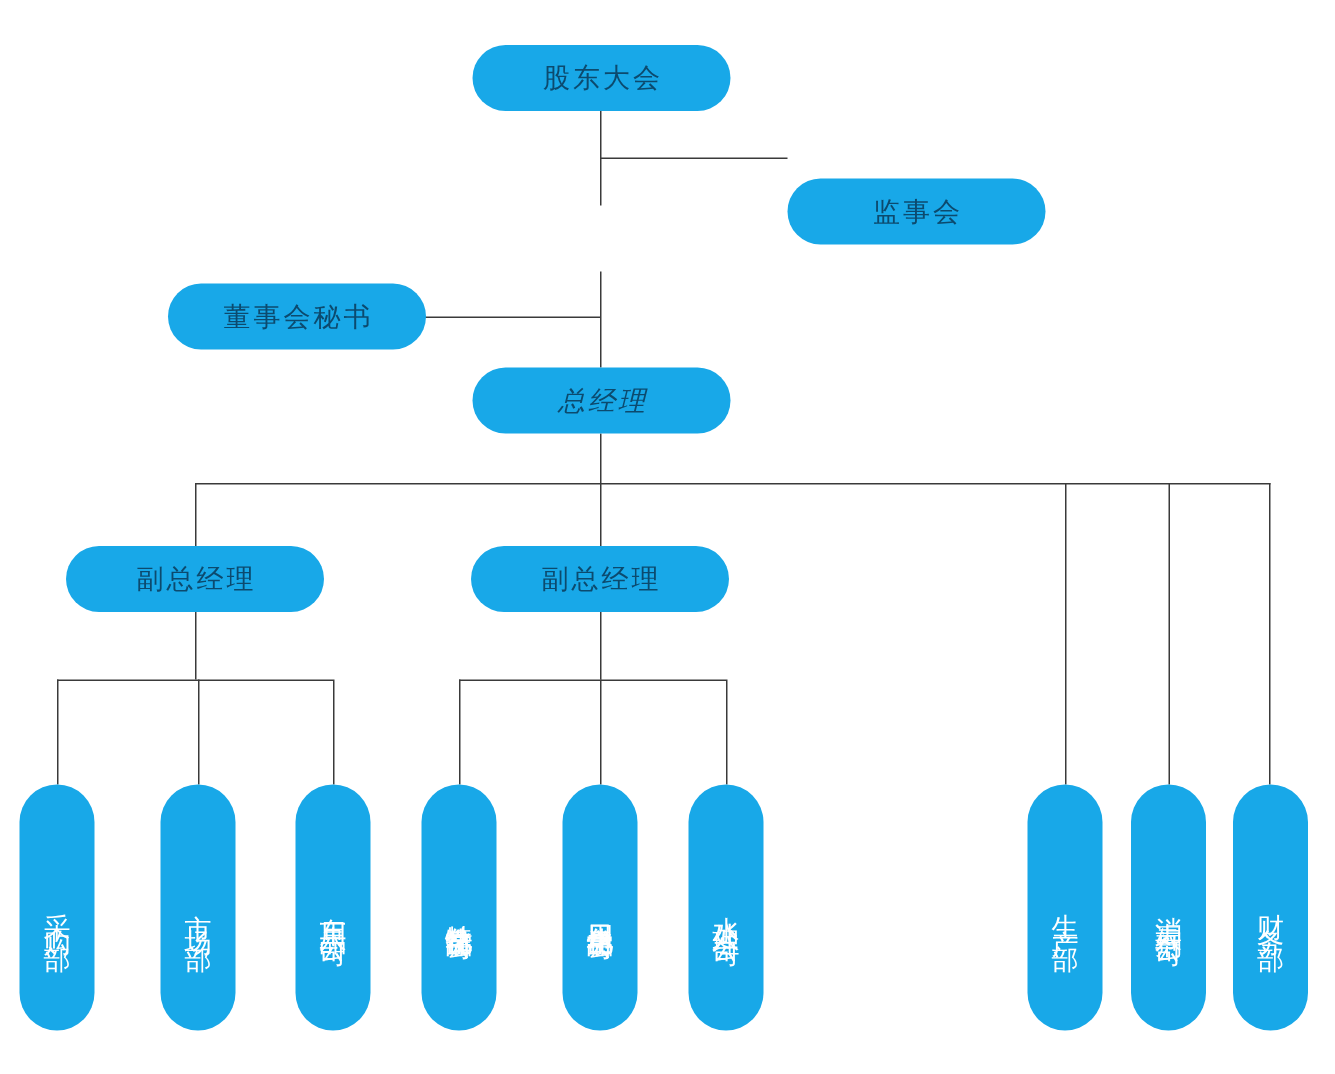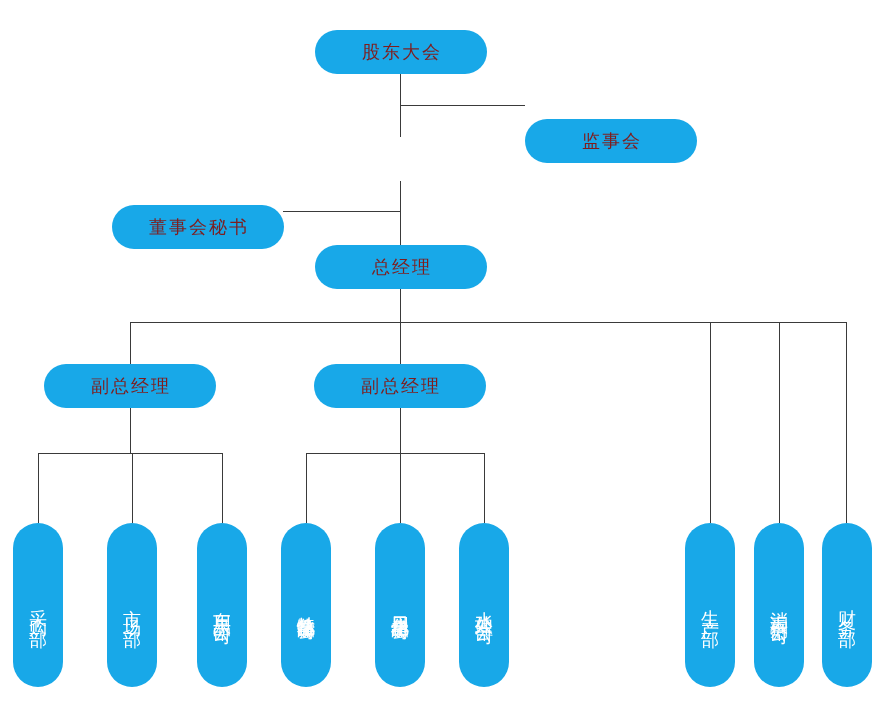--- a/index.html
+++ b/index.html
@@ -14,33 +14,33 @@
   .line { position: absolute; background: #3a3a3a; }
   .line.h { height: 1px; }
   .line.v { width: 1px; }
 
   .node {
     position: absolute;
     width: 172px;
     height: 44px;
     background: #18a8e8;
     border-radius: 22px;
-    color: #7f1d1d;
+    color: #0c4a6e;
     display: flex;
     align-items: center;
     justify-content: center;
     font-size: 18px;
   }
   .node span { letter-spacing: 2px; padding-left: 2px; white-space: nowrap; }
 
   .n-shareholders { left: 315px; top: 30px; }
   .n-supervisory  { left: 525px; top: 83px; margin-top: 36px; }
   .n-board        { left: 315px; top: 137px; }
-  .n-secretary    { left: 112px; top: 205px; }
-  .n-gm           { left: 315px; top: 245px; }
+  .n-secretary    { left: 112px; top: 189px; }
+  .n-gm           { left: 315px; top: 245px; font-style: italic; }
   .n-deputy-l     { left: 44px;  top: 364px; }
   .n-deputy-r     { left: 314px; top: 364px; }
 
   .pill {
     position: absolute;
     top: 523px;
     width: 50px;
     height: 164px;
     background: #18a8e8;
     border-radius: 25px;

